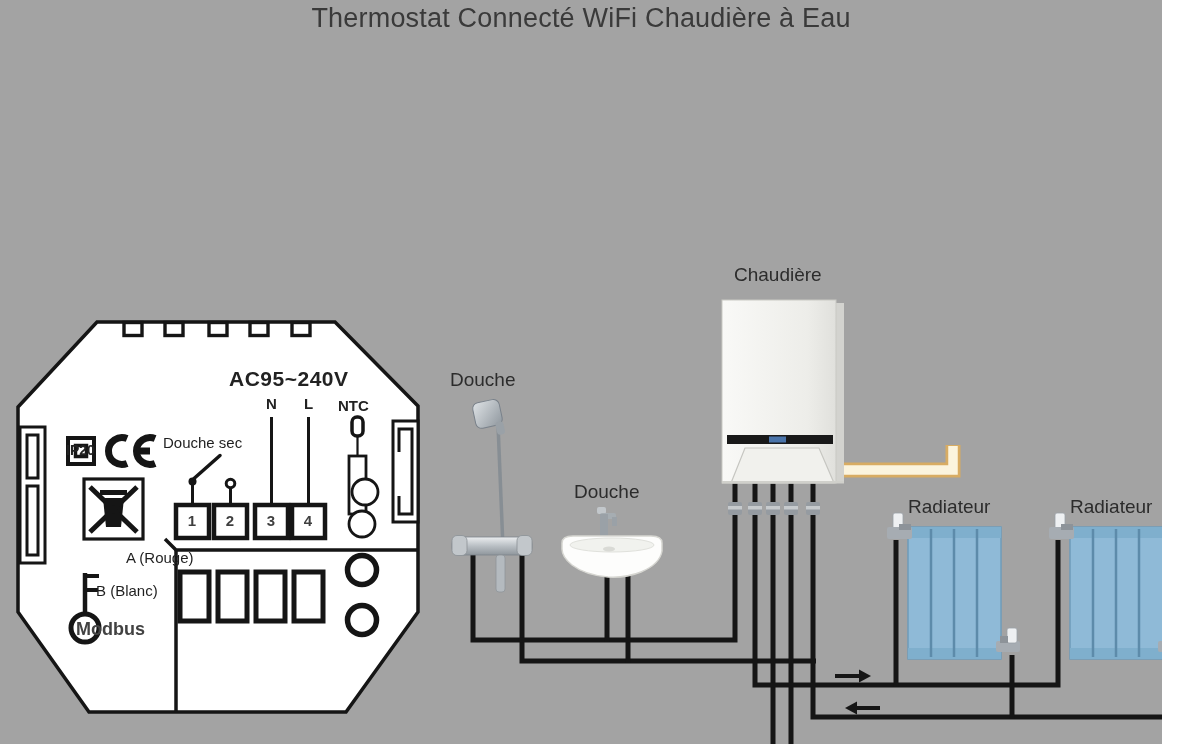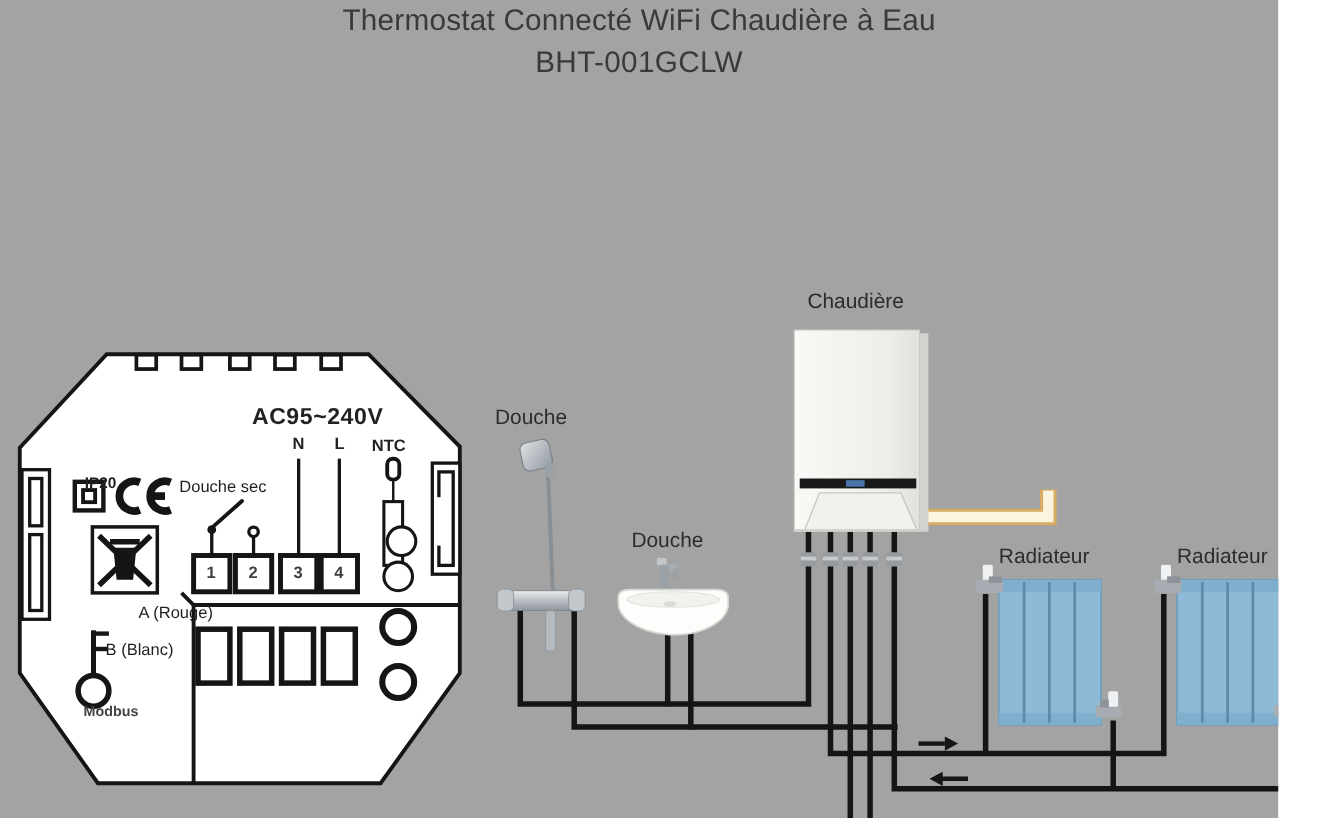--- a/index.html
+++ b/index.html
@@ -247,38 +247,37 @@
       </g>
       <path d="M562,543 Q562,536 573,536 L651,536 Q662,536 662,543 L662,551 Q660,564 641,572 Q626,578 608,577 Q585,575 572,565 Q562,557 562,549 Z" fill="#fdfdfc" stroke="#d6d6d1" stroke-width="1.5"></path>
       <ellipse cx="612" cy="545" rx="42" ry="7" fill="#f1f2ee" stroke="#e0e1dc" stroke-width="1"></ellipse>
       <ellipse cx="609" cy="549" rx="6" ry="2.5" fill="#d9dad5"></ellipse>
     </g>
   </g>
 </svg>
 
 <div class="title-wrap">
   <div class="title-line1">Thermostat Connecté WiFi Chaudière à Eau</div>
-  <div class="title-line2">BHT-001GCLW</div>
 </div>
 
 <div class="lbl b" style="left:229px;top:367px;font-size:21px;letter-spacing:.5px;color:#222;">AC95~240V</div>
 <div class="lbl b" style="left:266px;top:396px;font-size:15px;color:#222;">N</div>
 <div class="lbl b" style="left:304px;top:396px;font-size:15px;color:#222;">L</div>
 <div class="lbl b" style="left:338px;top:398px;font-size:15px;color:#222;text-align:center;">NTC</div>
-<div class="lbl b" style="left:66px;top:432px;font-size:14px;color:#222;padding-left:11px;">IP20</div>
+<div class="lbl b" style="left:66px;top:443px;font-size:14px;color:#222;">IP20</div>
 <div class="lbl" style="left:163px;top:435px;font-size:15px;color:#1f1f1f;">Douche sec</div>
 
 <div class="tnum" style="left:182px;top:512px;">1</div>
 <div class="tnum" style="left:220px;top:512px;">2</div>
 <div class="tnum" style="left:261px;top:512px;">3</div>
 <div class="tnum" style="left:298px;top:512px;">4</div>
 
 <div class="lbl" style="left:86px;top:550px;font-size:15px;color:#1f1f1f;margin-left:40px;">A (Rouge)</div>
 <div class="lbl" style="left:96px;top:583px;font-size:15px;color:#1f1f1f;">B (Blanc)</div>
-<div class="lbl b" style="left:76px;top:640px;font-size:13px;color:#424242;">Modbus</div>
+<div class="lbl b" style="left:76px;top:620px;font-size:18px;color:#424242;">Modbus</div>
 
 <div class="lbl" style="left:450px;top:370px;font-size:19px;">Douche</div>
 <div class="lbl" style="left:574px;top:482px;font-size:19px;">Douche</div>
 <div class="lbl" style="left:722px;top:265px;font-size:19px;margin-left:12px;">Chaudière</div>
 <div class="lbl" style="left:908px;top:497px;font-size:19px;">Radiateur</div>
 <div class="lbl" style="left:1070px;top:497px;font-size:19px;">Radiateur</div>
 
 </div>
 
 </body></html>

